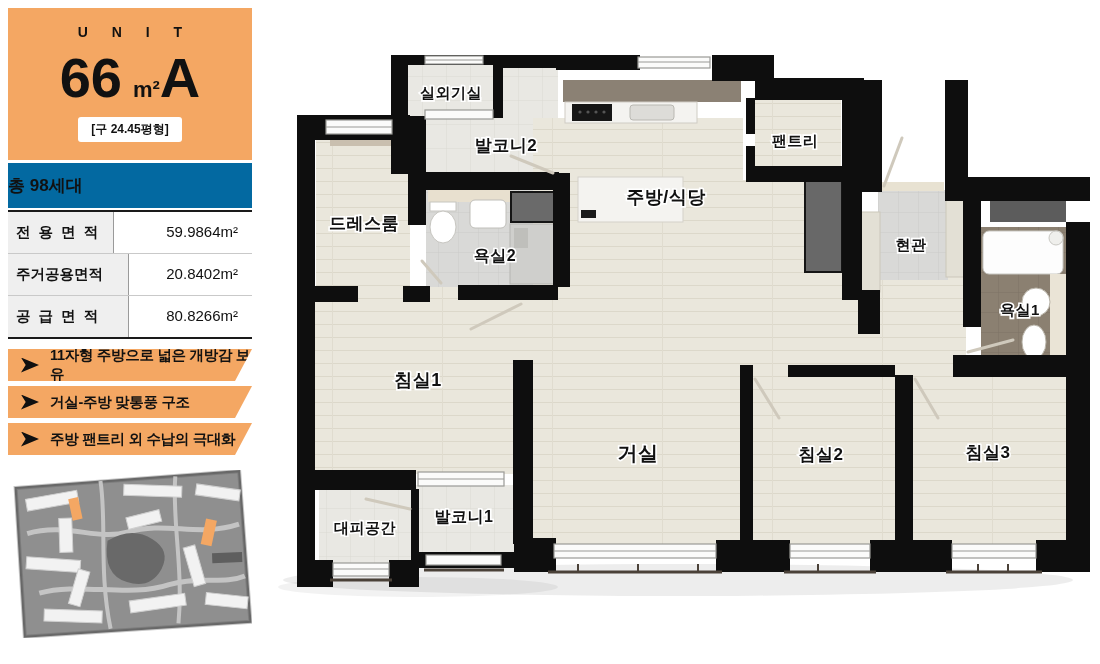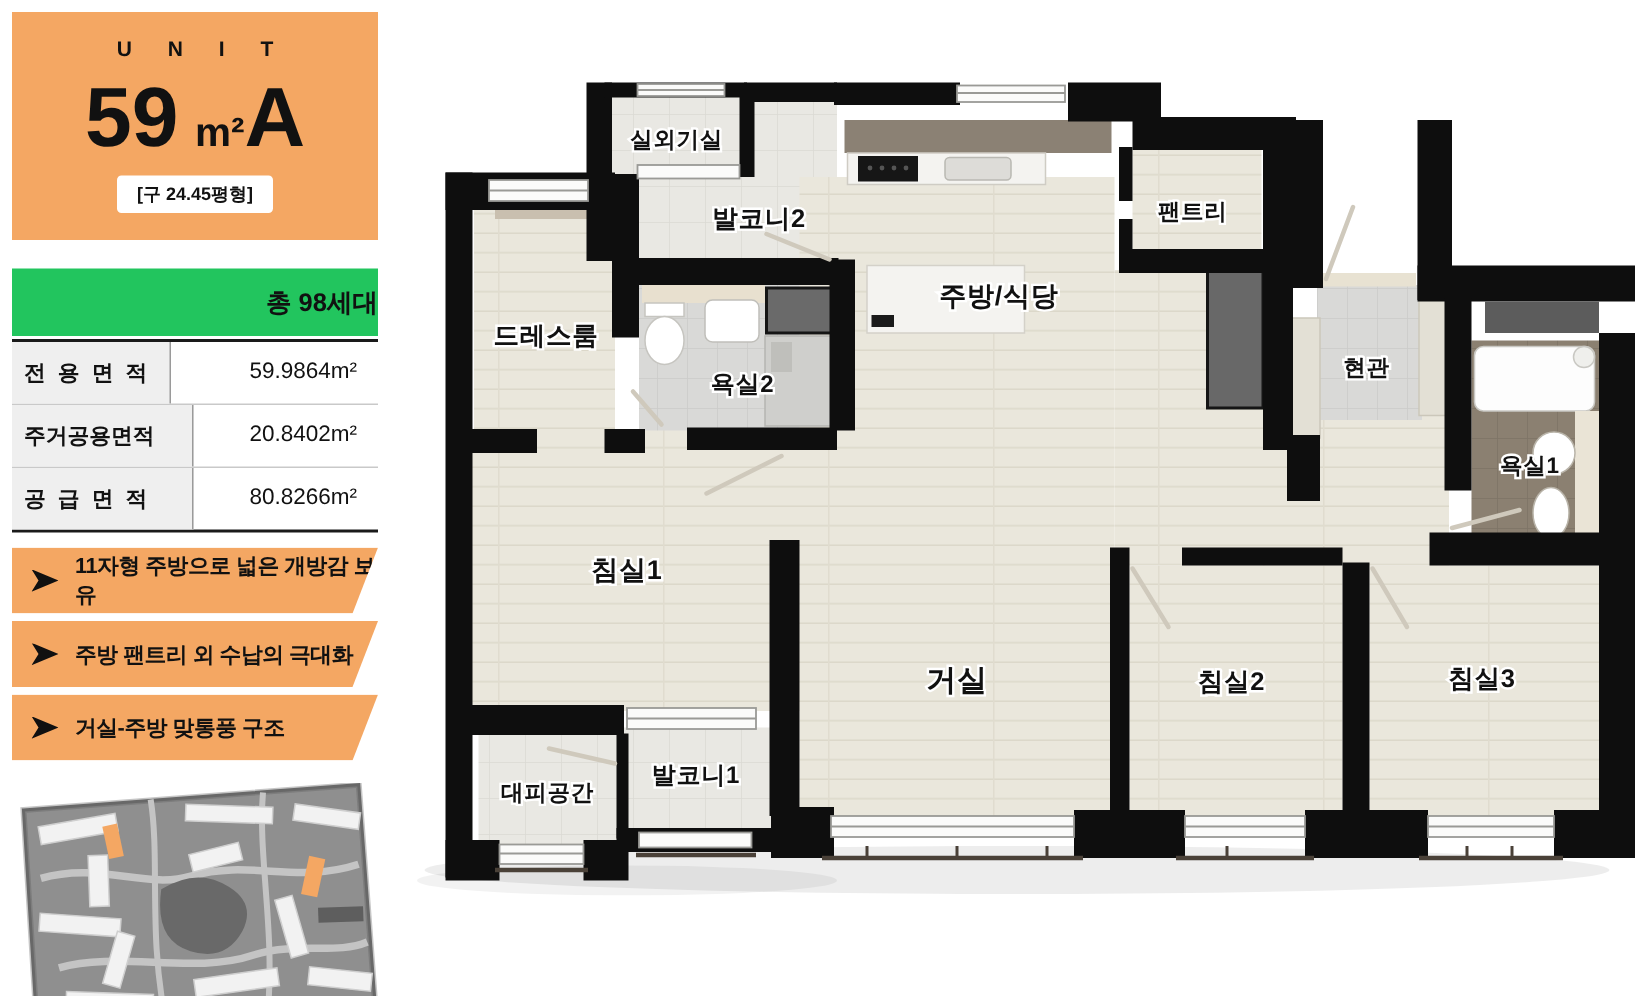--- a/index.html
+++ b/index.html
@@ -4,53 +4,53 @@
 <style>
   html,body{margin:0;padding:0;background:#fff;}
   #page{position:relative;width:1100px;height:664px;background:#fff;overflow:hidden;
         font-family:"Liberation Sans","DejaVu Sans",sans-serif;color:#111;}
   
   #sidebar{position:absolute;left:8px;top:8px;width:244px;}
   .unit-box{background:var(--orange);text-align:center;padding:16px 0 18px 0;}
   .unit-box .ulabel{font-size:14px;font-weight:bold;letter-spacing:10px;text-indent:10px;}
   .unit-size{margin-top:10px;line-height:1;}
   .unit-size .big{font-size:56px;font-weight:bold;}
-  .unit-size .mid{font-size:27px;font-weight:bold;margin-left:11px;}
+  .unit-size .mid{font-size:22px;font-weight:bold;margin-left:11px;}
   .old-area{display:inline-block;background:#fff;border-radius:3px;padding:4px 13px;
             font-size:12px;font-weight:bold;margin-top:11px;}
-  .households{background:#22c55e;text-align:right;font-size:17px;font-weight:bold;
-              padding:11px 0;margin-top:19px;}
+  .households{background:#0369a1;text-align:left;font-size:17px;font-weight:bold;
+              padding:11px 0;margin-top:3px;}
   #area-table{margin-top:2px;border-top:2px solid #1a1a1a;border-bottom:2px solid #1a1a1a;}
   .arow{display:flex;align-items:stretch;border-top:1px solid #c9c9c9;}
   .arow:first-child{border-top:none;gap:36px;}
   .arow .lbl{width:106px;background:#EFEFEF;font-size:14.5px;font-weight:bold;
              padding:11px 6px 11px 8px;border-right:1px solid #9a9a9a;white-space:pre;}
   .arow .val{flex:1;font-size:15px;padding:11px 14px 11px 16px;text-align:right;}
   #features{margin-top:10px;}
-  .ribbon{height:44px;background:var(--orange);margin-bottom:5px;display:flex;align-items:center;
+  .ribbon{height:32px;background:var(--orange);margin-bottom:5px;display:flex;align-items:center;
           padding-left:13px;clip-path:polygon(0 0,100% 0,calc(100% - 17px) 100%,0 100%);}
   .ribbon .arrow{width:18px;height:15px;background:#101010;flex:0 0 auto;
           clip-path:polygon(0 0,100% 50%,0 100%,26% 50%);}
   .ribbon .ftext{font-size:14.5px;font-weight:bold;margin-left:11px;letter-spacing:-0.3px;}
   #sitemap{margin-top:10px;}
   
   #plan{position:absolute;left:278px;top:52px;width:820px;height:545px;}
   .rl{font-family:"Liberation Sans","DejaVu Sans",sans-serif;font-weight:bold;fill:#111;
       stroke:#ffffff;stroke-width:3.2px;paint-order:stroke;letter-spacing:0.5px;}
 </style>
 </head>
 <body>
 
 <div id="page">
 
   <div id="sidebar">
 
     <div class="unit-box">
       <div class="ulabel">U N I T</div>
-      <div class="unit-size"><span class="big">59</span><span class="mid">m²</span><span class="big">A</span></div>
+      <div class="unit-size"><span class="big">66</span><span class="mid">m²</span><span class="big">A</span></div>
       <div><span class="old-area">[구 24.45평형]</span></div>
     </div>
 
     <div class="households">총 98세대</div>
 
     <div id="area-table">
         <div class="arow">
           <div class="lbl">전  용  면  적</div>
           <div class="val">59.9864m²</div>
         </div>
@@ -64,25 +64,25 @@
         </div>
       </div>
 
     <div id="features">
         <div class="ribbon">
           <span class="arrow"></span>
           <span class="ftext">11자형 주방으로 넓은 개방감 보유</span>
         </div>
         <div class="ribbon">
           <span class="arrow"></span>
-          <span class="ftext">주방 팬트리 외 수납의 극대화</span>
+          <span class="ftext">거실-주방 맞통풍 구조</span>
         </div>
         <div class="ribbon">
           <span class="arrow"></span>
-          <span class="ftext">거실-주방 맞통풍 구조</span>
+          <span class="ftext">주방 팬트리 외 수납의 극대화</span>
         </div>
       </div>
 
     
     <svg id="sitemap" width="244" height="168" viewBox="0 0 244 168">
       <g transform="rotate(-2 122 84)">
         <polygon points="10,14 234,5 240,156 14,163" fill="#8f8f8f" stroke="#6f6f6f" stroke-width="2"></polygon>
         <polygon points="10,14 234,5 240,156 14,163" fill="none" stroke="#5c5c5c" stroke-width="4" opacity=".35"></polygon>
 
         <path d="M20,60 C60,50 90,70 120,62 C160,52 190,70 232,58" stroke="#c4c4c4" stroke-width="5" fill="none"></path>

